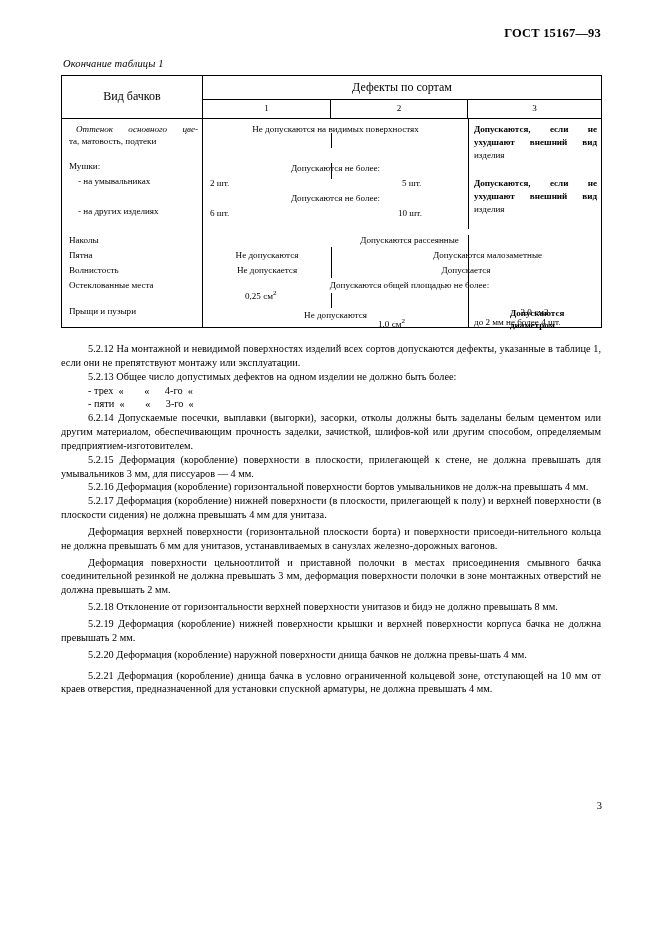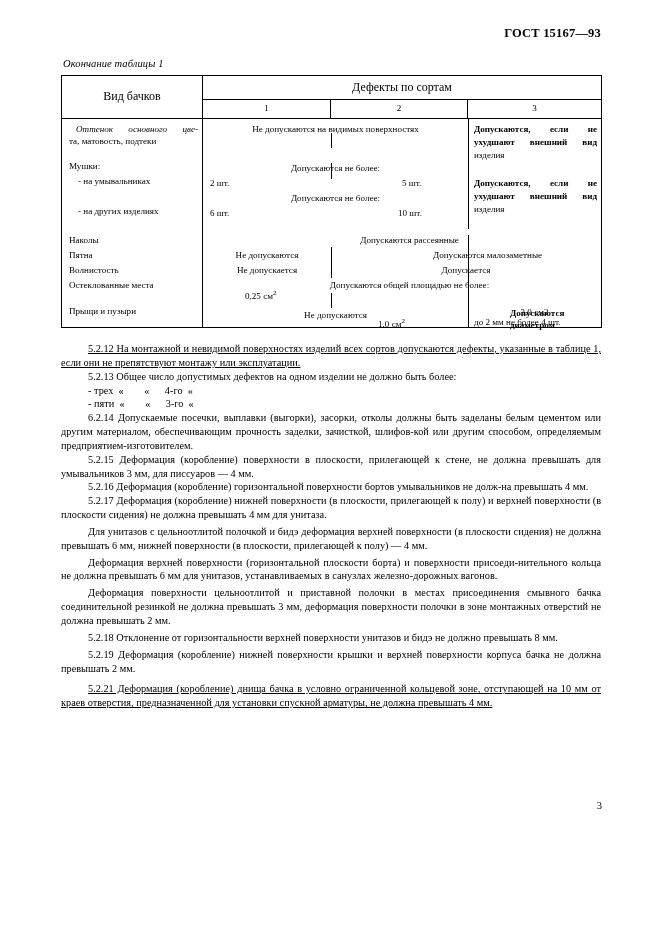--- a/index.html
+++ b/index.html
@@ -126,21 +126,21 @@
   }
   .body-text p {
     margin: 0;
     text-indent: 27px;
   }
   .body-text p.listline {
     text-indent: 27px;
     white-space: pre;
     text-align: left;
   }
-  .body-text p.gap { margin-top: 7px; text-decoration: underline; }
+  .body-text p.gap { margin-top: 7px; }
   .body-text p.gap-sm { margin-top: 3px; }
 
   .page-number {
     position: absolute;
     right: 59px;
     top: 800px;
     font-size: 10.5px;
   }
 </style>
 </head>
@@ -238,23 +238,23 @@
 
     <div class="body-text">
       <p class="gap">5.2.12  На монтажной и невидимой поверхностях изделий всех сортов допускаются дефекты, указанные в таблице 1, если они не препятствуют монтажу или эксплуатации.</p>
       <p>5.2.13  Общее число допустимых дефектов на одном изделии не должно быть более:</p>
       <p class="listline">- трех  «        «      4-го  «</p>
       <p class="listline">- пяти  «        «      3-го  «</p>
       <p>6.2.14 Допускаемые посечки, выплавки (выгорки), засорки, отколы должны быть заделаны белым цементом или другим материалом, обеспечивающим прочность заделки, зачисткой, шлифов-кой или другим способом, определяемым предприятием-изготовителем.</p>
       <p>5.2.15  Деформация (коробление) поверхности в плоскости, прилегающей к стене, не должна превышать для умывальников 3 мм, для писсуаров — 4 мм.</p>
       <p>5.2.16  Деформация (коробление) горизонтальной поверхности бортов умывальников не долж-на превышать 4 мм.</p>
       <p>5.2.17 Деформация (коробление) нижней поверхности (в плоскости, прилегающей к полу) и верхней поверхности (в плоскости сидения) не должна превышать 4 мм для унитаза.</p>
-      <p class="gap-sm">Для унитазов с цельноотлитой полочкой и бидэ деформация верхней поверхности (в плоскости сидения) не должна превышать 6 мм, нижней поверхности (в плоскости, прилегающей к полу) — 4 мм.</p>
       <p class="gap-sm">Деформация верхней поверхности (горизонтальной плоскости борта) и поверхности присоеди-нительного кольца не должна превышать 6 мм для унитазов, устанавливаемых в санузлах железно-дорожных вагонов.</p>
       <p class="gap-sm">Деформация поверхности цельноотлитой и приставной полочки в местах присоединения смывного бачка соединительной резинкой не должна превышать 3 мм, деформация поверхности полочки в зоне монтажных отверстий не должна превышать 2 мм.</p>
       <p class="gap-sm">5.2.18  Отклонение от горизонтальности верхней поверхности унитазов и бидэ не должно превышать 8 мм.</p>
       <p class="gap-sm">5.2.19  Деформация (коробление) нижней поверхности крышки и верхней поверхности корпуса бачка не должна превышать 2 мм.</p>
+      <p class="gap-sm">5.2.20  Деформация (коробление) наружной поверхности днища бачков не должна превы-шать 4 мм.</p>
       <p class="gap">5.2.21 Деформация (коробление) днища бачка в условно ограниченной кольцевой зоне, отступающей на 10 мм от краев отверстия, предназначенной для установки спускной арматуры, не должна превышать 4 мм.</p>
     </div>
   </div>
 
   <div class="page-number">3</div>
 </div>
 
 </body></html>

